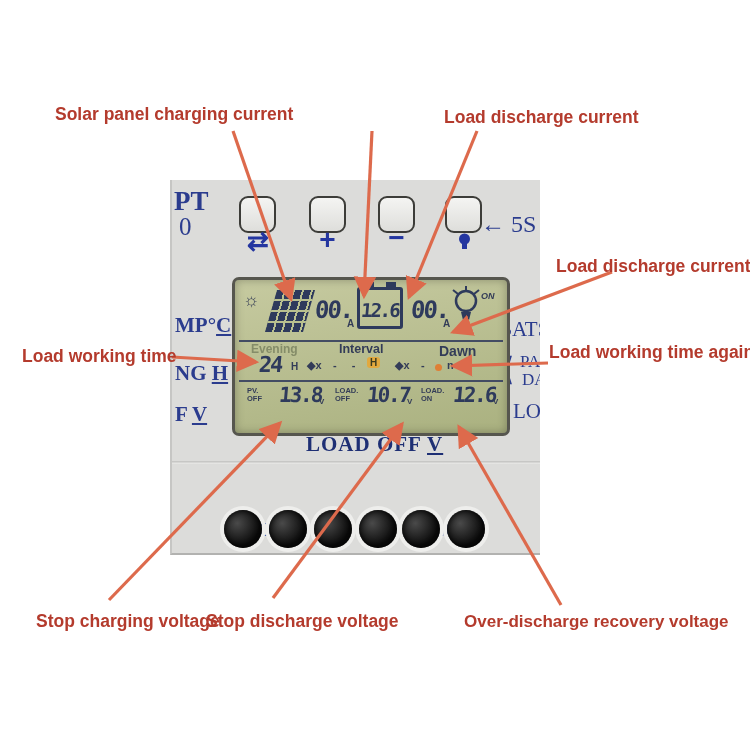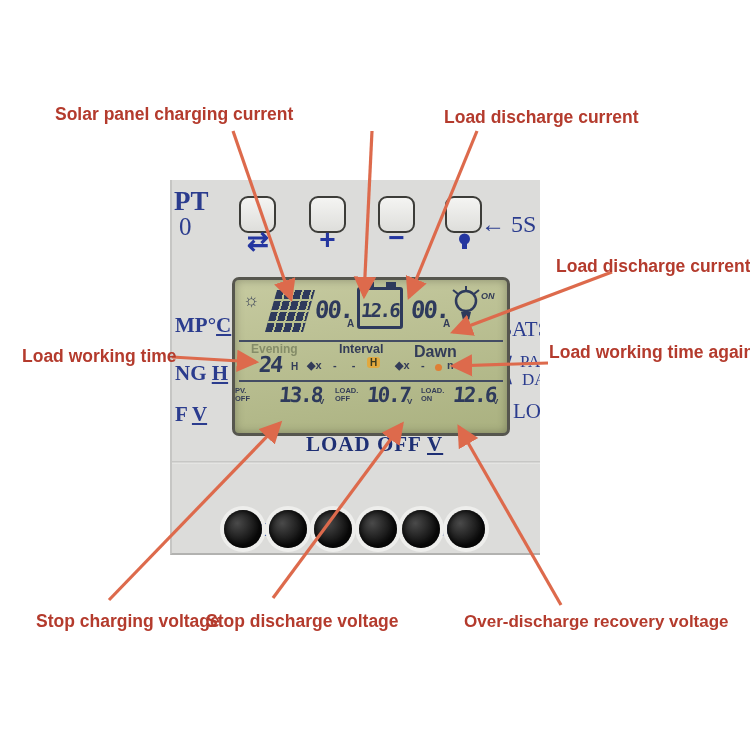--- a/index.html
+++ b/index.html
@@ -112,32 +112,32 @@
           <line x1="28" y1="4" x2="23" y2="8" stroke="#2e3a5c" stroke-width="2"></line>
           <line x1="15" y1="0" x2="15" y2="4" stroke="#2e3a5c" stroke-width="2"></line>
           <path d="M10,26 L20,26 L18,34 L12,34 Z" fill="#2e3a5c"></path>
           <rect x="12" y="35" width="6" height="4" fill="#2e3a5c"></rect>
         </svg>
       </div>
       <div class="abs lcdsmall" style="left:246px;top:11px;font-size:9px;font-style:italic">ON</div>
 
       <div class="abs lcdsmall" style="left:16px;top:62px;font-size:12px;color:rgba(78,88,62,0.5)">Evening</div>
       <div class="abs lcdsmall" style="left:104px;top:62px;font-size:12.5px">Interval</div>
-      <div class="abs lcdsmall" style="left:179px;top:63px;font-size:16px">Dawn</div>
+      <div class="abs lcdsmall" style="left:204px;top:63px;font-size:14px">Dawn</div>
       <div class="abs seg" style="left:24px;top:72px;font-size:22px">24</div>
       <div class="abs lcdsmall" style="left:56px;top:81px;font-size:10px">H</div>
       <div class="abs lcdsmall" style="left:72px;top:79px;font-size:11px">◆x</div>
       <div class="abs lcdsmall" style="left:98px;top:79px;font-size:11px;letter-spacing:6px">- -</div>
       <div class="hl" style="left:132px;top:77px">H</div>
       <div class="abs lcdsmall" style="left:160px;top:79px;font-size:11px">◆x</div>
       <div class="abs lcdsmall" style="left:186px;top:79px;font-size:11px">-</div>
       <div class="dot" style="left:200px;top:84px"></div>
       <div class="abs lcdsmall" style="left:212px;top:79px;font-size:11px">n</div>
 
-      <div class="preset-lab" style="left:0;top:107px">
+      <div class="preset-lab" style="left:12px;top:107px">
         <span>PV.</span><br><span>OFF</span></div>
       <div class="abs seg" style="left:44px;top:103px;font-size:21px">13.8</div>
       <div class="abs lcdsmall" style="left:84px;top:117px;font-size:8px">V</div>
 
       <div class="preset-lab" style="left:100px;top:107px">
         <span>LOAD.</span><br><span>OFF</span></div>
       <div class="abs seg" style="left:132px;top:103px;font-size:21px">10.7</div>
       <div class="abs lcdsmall" style="left:172px;top:117px;font-size:8px">V</div>
 
       <div class="preset-lab" style="left:186px;top:107px">

